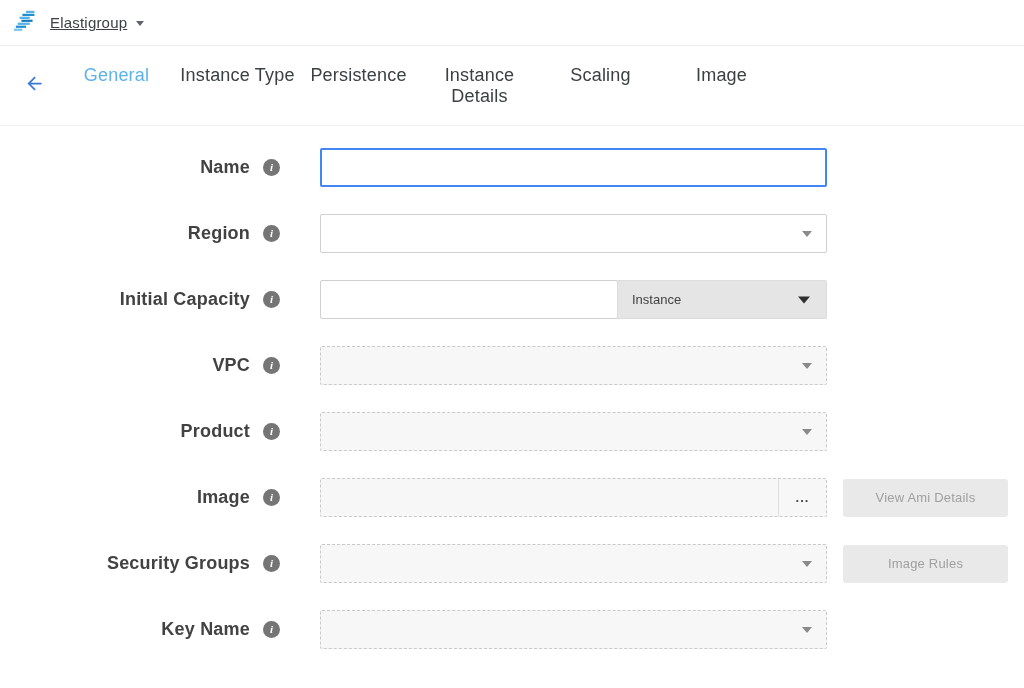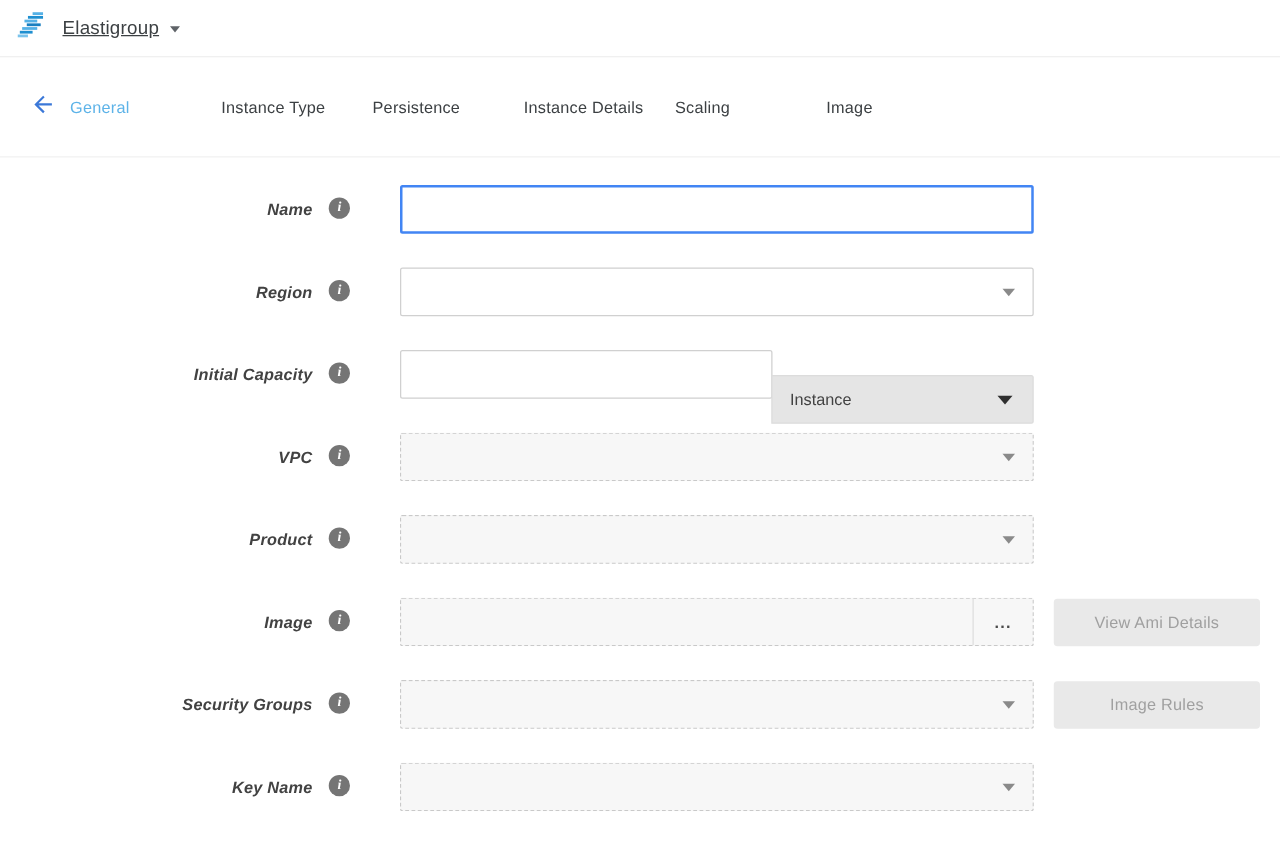--- a/index.html
+++ b/index.html
@@ -15,29 +15,29 @@
     border-right: 4.5px solid transparent; border-top: 5.5px solid #5f6368;
     margin-left: 9px; margin-top: 2px; }
 
   
   .tabbar { height: 80px; border-bottom: 1px solid #f1f1f1; display: flex;
     align-items: center; position: relative; background: #fff; }
   .back-btn { position: absolute; left: 22px; top: 50%; transform: translateY(-50%);
     width: 24px; height: 24px; display: flex; align-items: center; justify-content: center;
     cursor: pointer; }
   .tabs { display: flex; margin-left: 56px; }
-  .tab { width: 121px; text-align: left; font-size: 13px; color: #3c4043;
+  .tab { width: 121px; text-align: center; font-size: 18px; color: #3c4043;
     cursor: pointer; letter-spacing: .2px; }
   .tab.active { color: #5db3e8; }
 
   
   .form { padding-top: 22px; }
   .row { display: flex; align-items: center; height: 39px; margin-bottom: 27px; }
   .label-cell { width: 250px; text-align: right; flex: none; }
-  .field-label { font-size: 13px; font-weight: bold; color: #424242; letter-spacing: .2px; font-style: italic; }
+  .field-label { font-size: 18px; font-weight: bold; color: #424242; letter-spacing: .2px; }
   .info-icon { display: inline-flex; width: 17px; height: 17px; border-radius: 50%;
     background: #757575; color: #fff; align-items: center; justify-content: center;
     vertical-align: middle; margin-left: 13px; margin-top: -2px; flex: none; cursor: pointer; }
   .info-icon::before { content: "i"; font-family: "Liberation Serif", serif;
     font-style: italic; font-weight: bold; font-size: 11px; line-height: 1; }
   .info-wrap { width: 50px; flex: none; }
   .control-cell { margin-left: 20px; width: 507px; flex: none; position: relative;
     height: 39px; }
 
   .text-input { width: 100%; height: 39px; border: 1px solid #d0d0d0; border-radius: 2px;
@@ -52,21 +52,21 @@
     width: 0; height: 0; border-left: 5px solid transparent;
     border-right: 5px solid transparent; border-top: 6px solid #8a8a8a; }
 
   .select.disabled, .input-disabled { background: #f7f7f7; border: 1px dashed #c9c9c9;
     cursor: default; }
 
   
   .cap-input { position: absolute; left: 0; top: 0; width: 298px; }
   .unit-select { position: absolute; left: 297px; top: 0; width: 210px; height: 39px;
     background: #e5e5e5; border: 1px solid #dcdcdc; border-radius: 0 2px 2px 0;
-    display: flex; align-items: center; padding-left: 14px; cursor: pointer; margin-top: 20px; }
+    display: flex; align-items: center; padding-left: 14px; cursor: pointer; }
   .unit-label { font-size: 13px; color: #424242; }
   .unit-select .caret { border-top-color: #2f2f2f; border-left-width: 6px;
     border-right-width: 6px; border-top-width: 7px; right: 16px; }
 
   
   .image-box { width: 100%; height: 39px; border: 1px dashed #c9c9c9; border-radius: 2px;
     background: #f7f7f7; display: flex; }
   .image-value { flex: 1; }
   .browse-btn { width: 48px; border-left: 1px solid #dedede; display: flex;
     align-items: center; justify-content: center; font-size: 13px; font-weight: bold;

